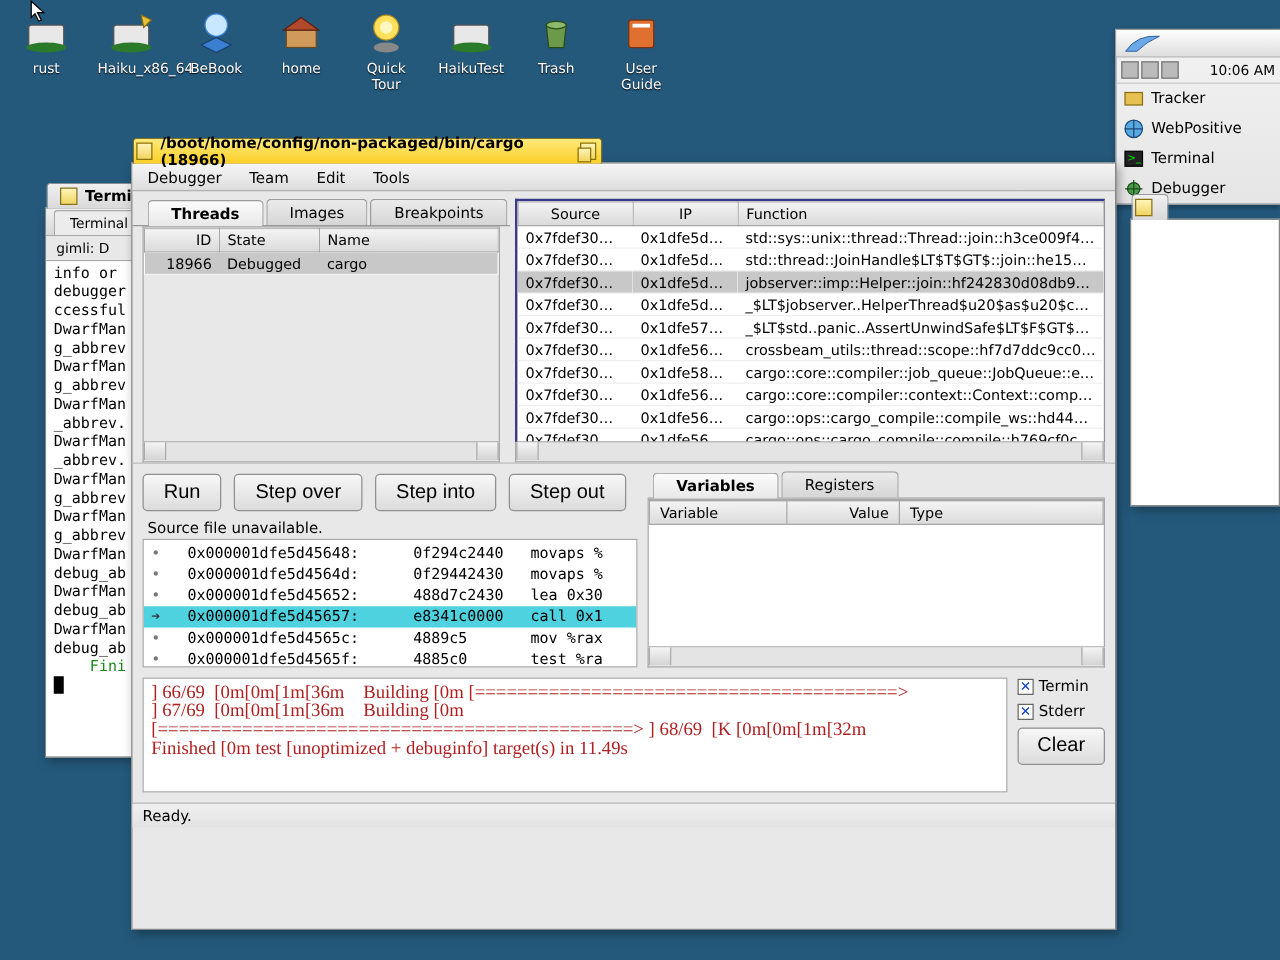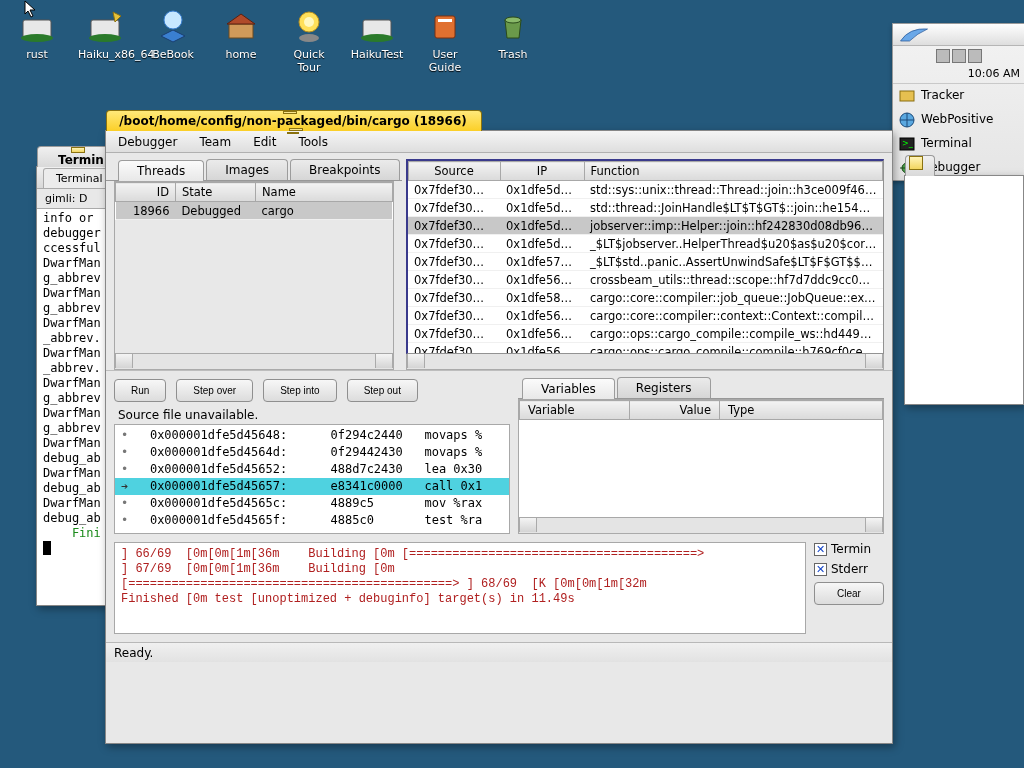--- a/index.html
+++ b/index.html
@@ -22,21 +22,21 @@
     background: linear-gradient(#f3f3f3,#e5e5e5);
     border: 1px solid #9a9a9a; border-right: none;
     box-shadow: 0 2px 4px rgba(0,0,0,.3);
   }
   .deskbar-header {
     height: 22px; display: flex; align-items: center; justify-content: space-between;
     padding: 0 6px; border-bottom: 1px solid #b5b5b5;
     background: linear-gradient(#fefefe,#dedede);
   }
   .feather { width: 30px; height: 18px; }
-  .deskbar-tray { display:flex; align-items:center; gap:4px; padding:3px 4px; border-bottom:1px solid #c9c9c9; font-size:11px;flex-direction:column; }
+  .deskbar-tray { display:flex; align-items:center; gap:4px; padding:3px 4px; border-bottom:1px solid #c9c9c9; font-size:11px; }
   .tray-icons { display:flex; gap:2px; }
   .tray-icons span { width:14px; height:14px; background:#bbb; border:1px solid #777; display:inline-block; }
   .clock { margin-left:auto; }
   .deskbar-item { padding: 4px 6px; display:flex; align-items:flex-start; gap:6px; cursor:pointer; }
   .deskbar-item svg { width:16px; height:16px; flex:none; }
   
   .window {
     position: absolute;
     background: #e8e8e8;
     border: 1px solid #878787;
@@ -45,21 +45,20 @@
   .titlebar {
     position: absolute; top: -21px; left: 0;
     height: 21px;
     background: linear-gradient(#ffe97a,#fbcf27);
     border: 1px solid #8a7210; border-bottom: none;
     border-radius: 4px 4px 0 0;
     display: flex; align-items: center;
     padding: 0 4px 0 2px;
     font-weight: bold;
     font-size: 12px;
-    flex-direction: column;
   }
   .titlebar.inactive { background: linear-gradient(#f0f0f0,#d9d9d9); border-color:#9a9a9a; }
   .title-close { width:14px; height:14px; border:1px solid #8a7210; margin-right:6px; background:linear-gradient(#fff4b8,#f1d560); }
   .title-zoom { width:14px; height:14px; border:1px solid #8a7210; margin-left:6px; background:linear-gradient(#fff4b8,#f1d560); position:relative; }
   .title-zoom::after { content:""; position:absolute; inset:3px 3px -3px -3px; border:1px solid #8a7210; background:linear-gradient(#fff4b8,#f1d560); }
 
   
   .tracker-win { left: 904px; top: 175px; width: 120px; height: 230px; background:#fff; }
   .tracker-win .titlebar { left:0; width:30px; }
 
@@ -80,21 +79,21 @@
   .menubar span { cursor:pointer; }
 
   .dbg-body { display:flex; flex-direction:column; height:calc(100% - 22px); padding:0 0 0 0; }
 
   .tabrow { display:flex; align-items:flex-end; height:24px; padding-left:12px; gap:0; border-bottom:1px solid #989898; }
   .tab {
     padding:3px 18px; background:linear-gradient(#ebebeb,#d6d6d6);
     border:1px solid #9c9c9c; border-bottom:none;
     border-radius:4px 4px 0 0; margin-right:2px; font-size:12px; cursor:pointer;
   }
-  .tab.active { background:linear-gradient(#fbfbfb,#e8e8e8); position:relative; top:1px; }
+  .tab.active { background:linear-gradient(#fbfbfb,#e8e8e8); position:relative; top:1px;font-weight:bold; }
 
   .top-split { display:flex; height:218px; border-bottom:1px solid #bdbdbd; }
   .pane { display:flex; flex-direction:column; }
   .pane .tabrow { margin-top:4px; }
 
   .grid-container { flex:1; margin:0 8px 0 8px; overflow:hidden; position:relative; }
   table.grid { width:100%; border-collapse:collapse; background:#fff; table-layout:fixed; font-size:11.5px; }
   table.grid th {
     background:linear-gradient(#f3f3f3,#dadada); border:1px solid #a8a8a8;
     padding:2px 6px; font-weight:normal; text-align:left; position:sticky; top:0;
@@ -103,21 +102,21 @@
   table.grid tr.sel td { background:#c8c8c8; }
   .hscroll { height:16px; background:#e4e4e4; border:1px solid #aaa; border-top:none; margin:0 8px; position:relative; }
   .hscroll::before,.hscroll::after { content:""; position:absolute; top:0; width:16px; height:14px; background:linear-gradient(#f4f4f4,#d4d4d4); border-left:1px solid #aaa; border-right:1px solid #aaa; }
   .hscroll::before{ left:0; } .hscroll::after{ right:0; }
 
   
   .mid { display:flex; margin:8px 8px 0 8px; gap:8px; height:155px; }
   .btnrow { display:flex; gap:10px; }
   .btn {
     padding:5px 16px; background:linear-gradient(#f7f7f7,#dcdcdc);
-    border:1px solid #8f8f8f; border-radius:4px; cursor:pointer; font-size:10px;
+    border:1px solid #8f8f8f; border-radius:4px; cursor:pointer; font-size:16px;
   }
   .srcnote { margin:6px 0 2px 4px; font-size:12px; }
   .disasm {
     flex:1; background:#fff; border:1px solid #a8a8a8; font-family:"DejaVu Sans Mono",monospace;
     font-size:12px; overflow:hidden; white-space:pre; line-height:17px; padding:2px 0;
   }
   .disasm .row { padding:0 6px; }
   .disasm .bullet::before { content:"• "; color:#777; }
   .disasm .cur { background:#4fd2e0; color:#000; }
   .disasm .cur::before { content:"➔ "; color:#333; }
@@ -125,21 +124,21 @@
   .vars-pane { flex:0 0 366px; display:flex; flex-direction:column; }
   .vars-pane .tabrow { margin-top:-4px; padding-left:4px; }
   .vars-grid { flex:1; border:1px solid #a8a8a8; background:#fff; margin-top:0; position:relative; }
   .vars-grid table { width:100%; border-collapse:collapse; }
   .vars-grid th { background:linear-gradient(#f3f3f3,#dadada); border:1px solid #a8a8a8; padding:2px 8px; font-weight:normal; text-align:left; font-size:11.5px; }
 
   
   .io-wrap { display:flex; margin:8px; gap:8px; height:92px; }
   .io-console {
     flex:1; background:#fff; border:1px solid #a8a8a8;
-    font-family:Liberation Mono, monospace; font-size:12px;
+    font-family:Liberation Serif, serif; font-size:15px;
     color:#b02020; padding:4px 6px; overflow:hidden; white-space:pre; line-height:15px;
     position:relative;
   }
   .io-side { flex:0 0 70px; display:flex; flex-direction:column; gap:6px; }
   .check { display:flex; align-items:center; gap:4px; font-size:12px; }
   .check .box { width:13px; height:13px; border:1px solid #666; background:#fff; display:flex; align-items:center; justify-content:center; color:#1646c8; font-size:11px; font-weight:bold; }
 
   .statusbar { height:20px; border-top:1px solid #b8b8b8; padding:3px 8px; font-size:12px; background:linear-gradient(#f0f0f0,#e2e2e2); }
 
   .stack-outer { flex:1; position:relative; }
@@ -193,31 +192,31 @@
   </div>
   <div class="desk-icon">
     <svg viewBox="0 0 40 40">
         <rect x="6" y="14" width="28" height="18" rx="2" fill="#e8e8e8" stroke="#555"></rect>
         <ellipse cx="20" cy="32" rx="16" ry="4" fill="#2a7a2a"></ellipse>
       </svg>
     <div class="desk-icon-label">HaikuTest</div>
   </div>
   <div class="desk-icon">
     <svg viewBox="0 0 40 40">
+        <path d="M12 14 L28 14 L26 32 L14 32 Z" fill="#6a9a4a" stroke="#2a4a1a"></path>
+        <ellipse cx="20" cy="14" rx="8" ry="3" fill="#8aba6a" stroke="#2a4a1a"></ellipse>
+      </svg>
+    <div class="desk-icon-label">Trash</div>
+  </div>
+  <div class="desk-icon">
+    <svg viewBox="0 0 40 40">
         <rect x="10" y="10" width="20" height="22" rx="2" fill="#e07030" stroke="#7a3010"></rect>
         <rect x="13" y="13" width="14" height="3" fill="#fff"></rect>
       </svg>
     <div class="desk-icon-label">User Guide</div>
-  </div>
-  <div class="desk-icon">
-    <svg viewBox="0 0 40 40">
-        <path d="M12 14 L28 14 L26 32 L14 32 Z" fill="#6a9a4a" stroke="#2a4a1a"></path>
-        <ellipse cx="20" cy="14" rx="8" ry="3" fill="#8aba6a" stroke="#2a4a1a"></ellipse>
-      </svg>
-    <div class="desk-icon-label">Trash</div>
   </div>
 </div>
 
 <div class="deskbar">
   <div class="deskbar-header">
     <svg class="feather" viewBox="0 0 40 24">
         <path d="M2 20 Q14 2 38 4 Q24 10 14 20 Z" fill="#6aa8e8" stroke="#2a5a9a"></path>
       </svg>
   </div>
   <div class="deskbar-tray">

